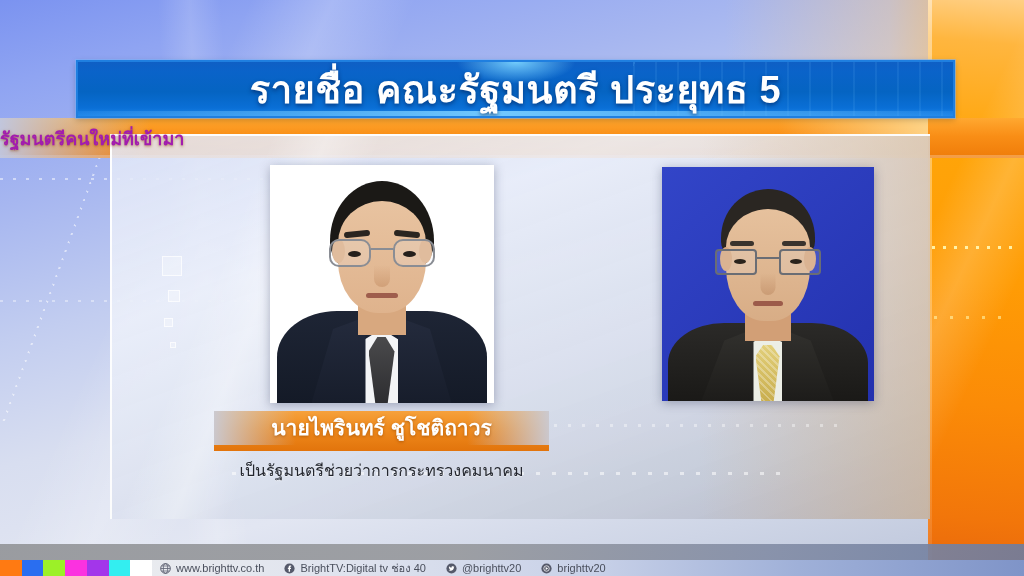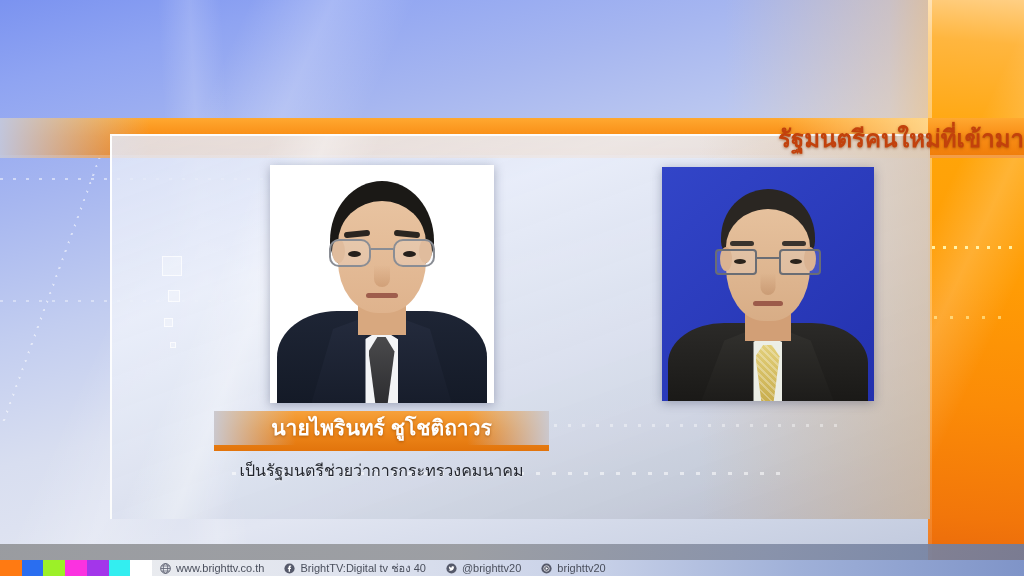--- a/index.html
+++ b/index.html
@@ -128,22 +128,22 @@
     position:relative; z-index:3;
     color:#ffffff;
     font-size:38px; font-weight:bold;
     line-height:56px; text-align:center;
     letter-spacing:.5px;
     text-shadow:0 2px 4px rgba(0,20,70,.55);
   }
   .subtitle-text {
     position:absolute; left:0; top:120px; width:1024px; height:38px;
     z-index:6;
-    color:#c2410c; font-size:24px; font-weight:bold;
-    line-height:38px; text-align:right;
+    color:#a21caf; font-size:18px; font-weight:bold;
+    line-height:38px; text-align:left;
     text-shadow:0 1px 3px rgba(140,60,0,.6);
   }
 
   
   .content-panel {
     position:absolute; left:110px; top:134px; width:820px; height:385px;
     border-top:2px solid rgba(255,255,255,.95);
     border-left:2px solid rgba(255,255,255,.95);
     background:linear-gradient(160deg,
       rgba(226,232,248,.85) 0%,
@@ -486,20 +486,26 @@
           <div class="pb-bridge"></div>
         </div>
         <div class="pb-eye-l"></div>
         <div class="pb-eye-r"></div>
         <div class="pb-nose"></div>
         <div class="pb-mouth"></div>
       </div>
     </div>
   </div>
 
+  <div class="title-banner">
+    <div class="title-circuit"></div>
+    <div class="title-glow"></div>
+    <div class="title-bottom-glow"></div>
+    <div class="title-text">รายชื่อ คณะรัฐมนตรี ประยุทธ 5</div>
+  </div>
 
   <div class="subtitle-text">รัฐมนตรีคนใหม่ที่เข้ามา</div>
 
 
   <div class="ticker-grey-top"></div>
 
   <div class="ticker"></div>
 
   <div class="ticker-left">
     <span style="background:#ff7a12"></span>

